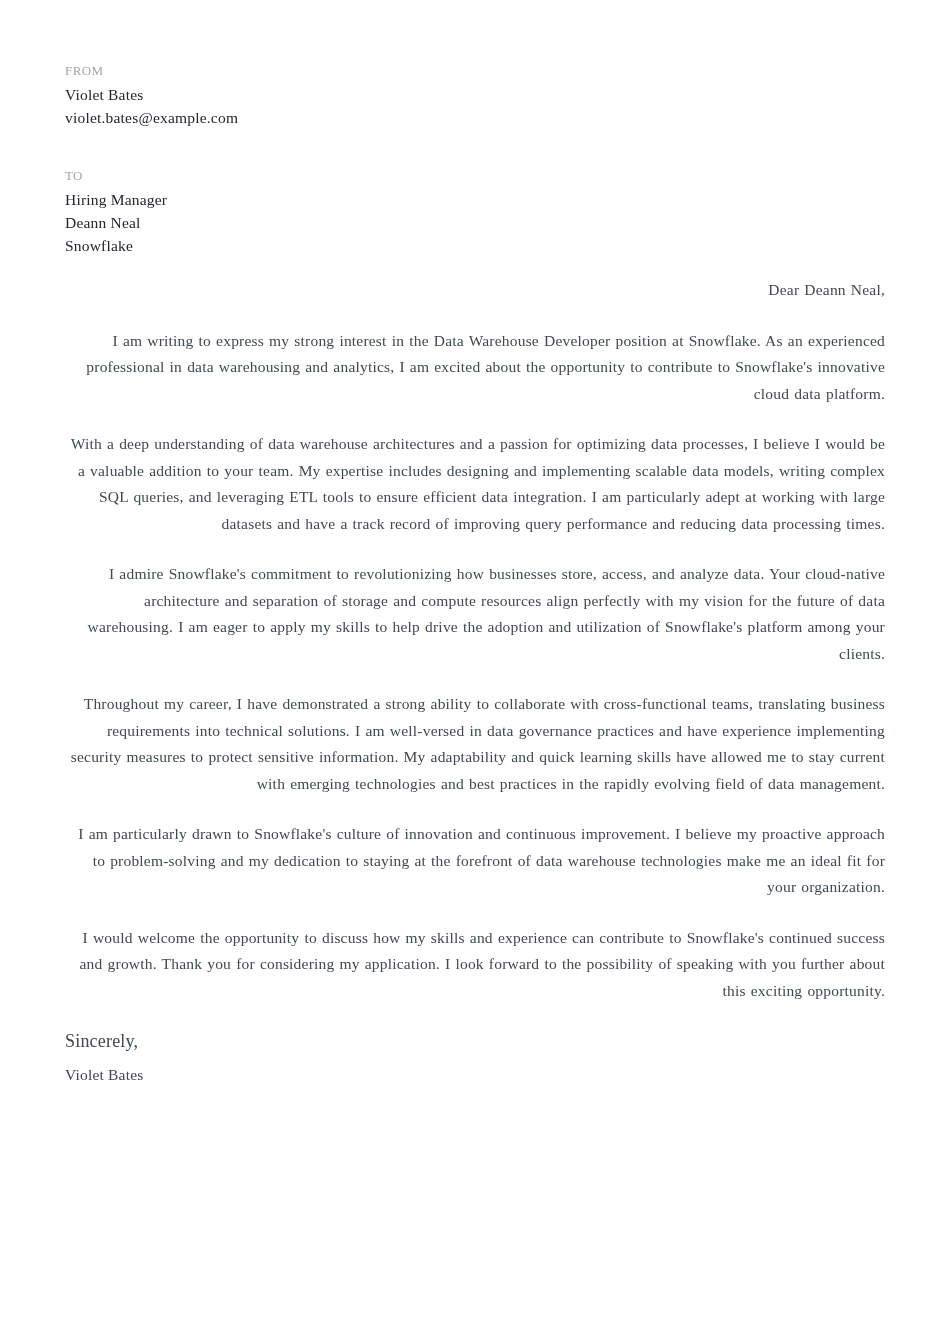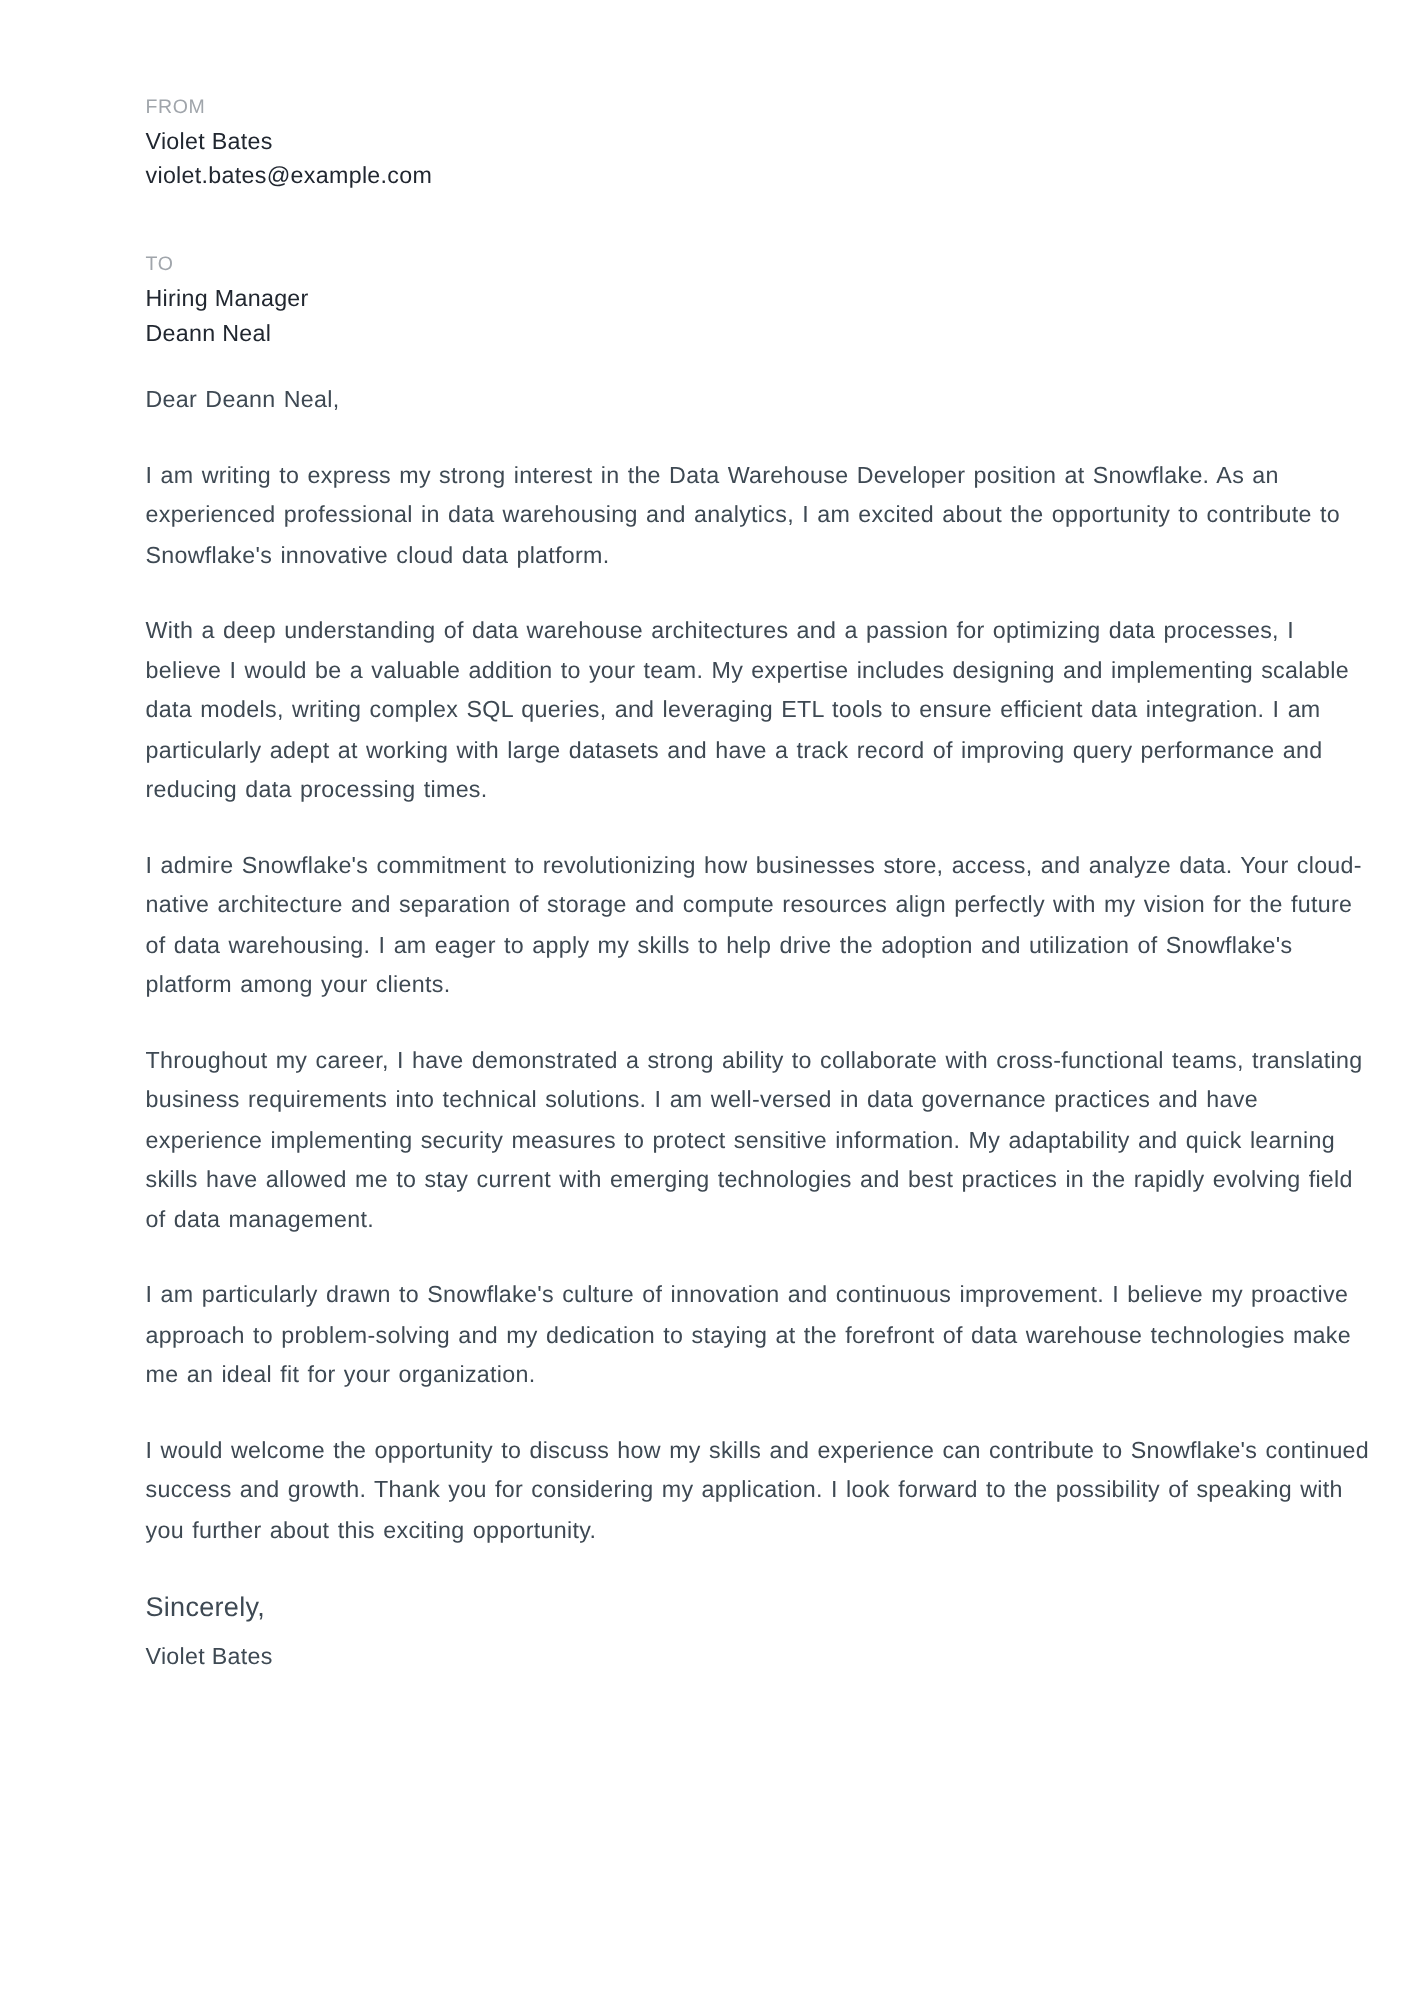--- a/index.html
+++ b/index.html
@@ -11,22 +11,23 @@
   * { margin: 0; padding: 0; box-sizing: border-box; }
   html, body {
     background: var(--background);
     font-family: "Liberation Sans", "DejaVu Sans", sans-serif;
   }
   .page {
     position: relative;
     width: 940px;
     height: 1329px;
     background: var(--background);
-    padding: 62px 55px 0 97px;
+    padding: 62px 55px 0 65px;
     overflow: hidden;
+    font-family: Liberation Serif, serif;
   }
   .content { width: 820px; }
 
   .contact-label {
     font-size: 13px;
     line-height: 18px;
     letter-spacing: 0.4px;
     color: var(--label-text);
     margin-bottom: 3px;
   }
@@ -40,20 +41,21 @@
   .recipient-block { margin-bottom: 20px; }
 
   .salutation,
   .paragraph {
     font-size: 15.5px;
     line-height: 26.5px;
     letter-spacing: 0.2px;
     word-spacing: 1px;
     color: var(--body-text);
     margin-bottom: 24px;
+    text-align: right;
   }
   .closing {
     font-size: 18px;
     line-height: 26.5px;
     letter-spacing: 0.2px;
     color: var(--body-text);
     margin-bottom: 7px;
   }
   .signature {
     font-size: 15.5px;
@@ -71,20 +73,21 @@
     <div class="sender-block">
       <div class="contact-label">FROM</div>
       <div class="contact-line">Violet Bates</div>
       <div class="contact-line">violet.bates@example.com</div>
     </div>
 
     <div class="recipient-block">
       <div class="contact-label">TO</div>
       <div class="contact-line">Hiring Manager</div>
       <div class="contact-line">Deann Neal</div>
+      <div class="contact-line">Snowflake</div>
     </div>
 
     <p class="salutation">Dear Deann Neal,</p>
 
     <p class="paragraph">I am writing to express my strong interest in the Data Warehouse Developer position at Snowflake. As an experienced professional in data warehousing and analytics, I am excited about the opportunity to contribute to Snowflake's innovative cloud data platform.</p>
     <p class="paragraph">With a deep understanding of data warehouse architectures and a passion for optimizing data processes, I believe I would be a valuable addition to your team. My expertise includes designing and implementing scalable data models, writing complex SQL queries, and leveraging ETL tools to ensure efficient data integration. I am particularly adept at working with large datasets and have a track record of improving query performance and reducing data processing times.</p>
     <p class="paragraph">I admire Snowflake's commitment to revolutionizing how businesses store, access, and analyze data. Your cloud-native architecture and separation of storage and compute resources align perfectly with my vision for the future of data warehousing. I am eager to apply my skills to help drive the adoption and utilization of Snowflake's platform among your clients.</p>
     <p class="paragraph">Throughout my career, I have demonstrated a strong ability to collaborate with cross-functional teams, translating business requirements into technical solutions. I am well-versed in data governance practices and have experience implementing security measures to protect sensitive information. My adaptability and quick learning skills have allowed me to stay current with emerging technologies and best practices in the rapidly evolving field of data management.</p>
     <p class="paragraph">I am particularly drawn to Snowflake's culture of innovation and continuous improvement. I believe my proactive approach to problem-solving and my dedication to staying at the forefront of data warehouse technologies make me an ideal fit for your organization.</p>
     <p class="paragraph">I would welcome the opportunity to discuss how my skills and experience can contribute to Snowflake's continued success and growth. Thank you for considering my application. I look forward to the possibility of speaking with you further about this exciting opportunity.</p>

